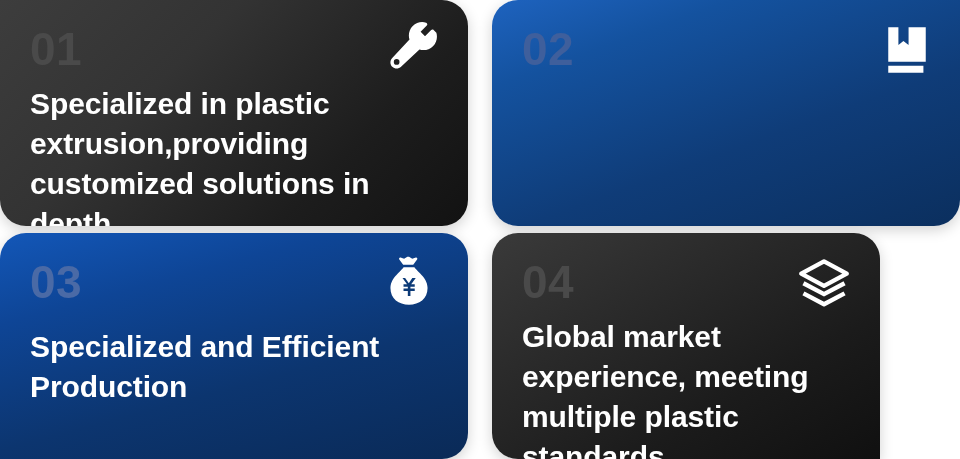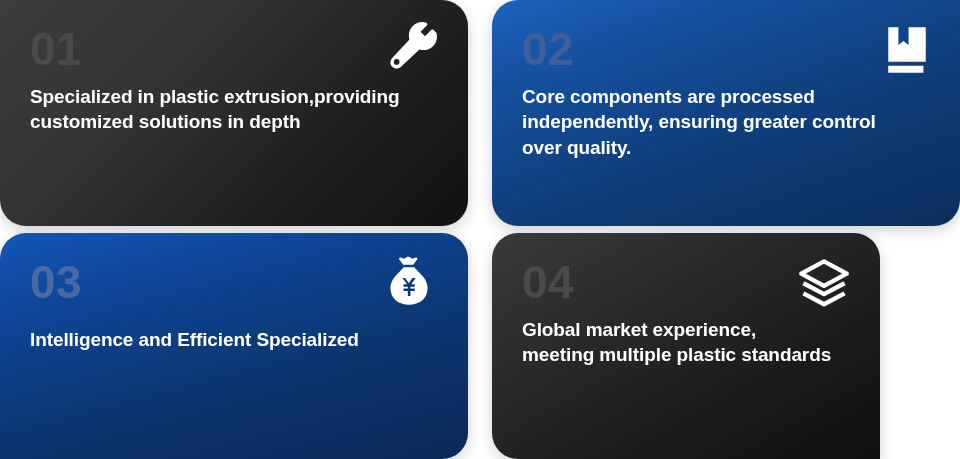--- a/index.html
+++ b/index.html
@@ -69,21 +69,21 @@
     letter-spacing: 0.5px;
     margin-bottom: 12px;
     user-select: none;
   }
   .c1 .card-number, .c4 .card-number { color: #4a4a4a; }
   .c2 .card-number { color: #3f5f9c; }
   .c3 .card-number { color: #4a6aa6; }
 
   .card-text {
     color: #ffffff;
-    font-size: 19px;
+    font-size: 30px;
     font-weight: 700;
     line-height: 1.33;
     letter-spacing: -0.1px;
     max-width: 420px;
   }
   .c2 .card-text { max-width: 440px; }
 
   .card-icon {
     position: absolute;
     top: 24px;
@@ -118,33 +118,32 @@
   </div>
 
   <div class="card c2">
     <div class="card-icon">
       <svg viewBox="0 0 64 64" width="100%" height="100%" fill="currentColor" aria-hidden="true">
         <path d="M8 3h13v22.5l6.4-5.1 6.6 5.1V3h22v44H8V3z"></path>
         <path d="M8 52h45v9H8z"></path>
       </svg>
     </div>
     <div class="card-number">02</div>
-    <div class="card-text">Core components are processed independently, ensuring greater control over quality.</div>
   </div>
 
   <div class="card c3">
     <div class="card-icon">
       <svg viewBox="0 0 64 64" width="100%" height="100%" fill="currentColor" aria-hidden="true">
         <path d="M20.5 5.2c-.8-1.1.2-2.6 1.5-2.2l4.2 1.3 3.9-2.1c.6-.3 1.3-.3 1.9 0l3.9 2.1 4.2-1.3c1.3-.4 2.3 1.1 1.5 2.2l-4.6 6.3h-11.9L20.5 5.2z"></path>
         <path d="M25.6 14.5h12.8c1.2 1.8 3.5 4.1 6.6 7.2 5.1 5.1 9 10.6 9 17.5C54 52 44.2 59 32 59S10 52 10 39.2c0-6.9 3.9-12.4 9-17.5 3.1-3.1 5.4-5.4 6.6-7.2z"></path>
         <path d="M28.4 27.2h-4.1l5.4 7.6h-4.2v2.8h5.1v2.2h-5.1v2.8h5.1v6h3.1v-6h5.1v-2.8h-5.1v-2.2h5.1v-2.8h-4.2l5.4-7.6h-4.1l-4.1 6.2-4.4-6.2z" fill="#0c3a77"></path>
       </svg>
     </div>
     <div class="card-number">03</div>
-    <div class="card-text">Intelligence and Efficient Specialized</div>
+    <div class="card-text">Specialized and Efficient Production</div>
   </div>
 
   <div class="card c4">
     <div class="card-icon">
       <svg viewBox="0 0 64 64" width="100%" height="100%" fill="none" stroke="currentColor" stroke-width="5" stroke-linejoin="round" aria-hidden="true">
         <path d="M32 5 58 19 32 33 6 19 32 5z"></path>
         <path d="M8.5 30 32 42.5 55.5 30"></path>
         <path d="M8.5 41.5 32 54 55.5 41.5"></path>
       </svg>
     </div>

